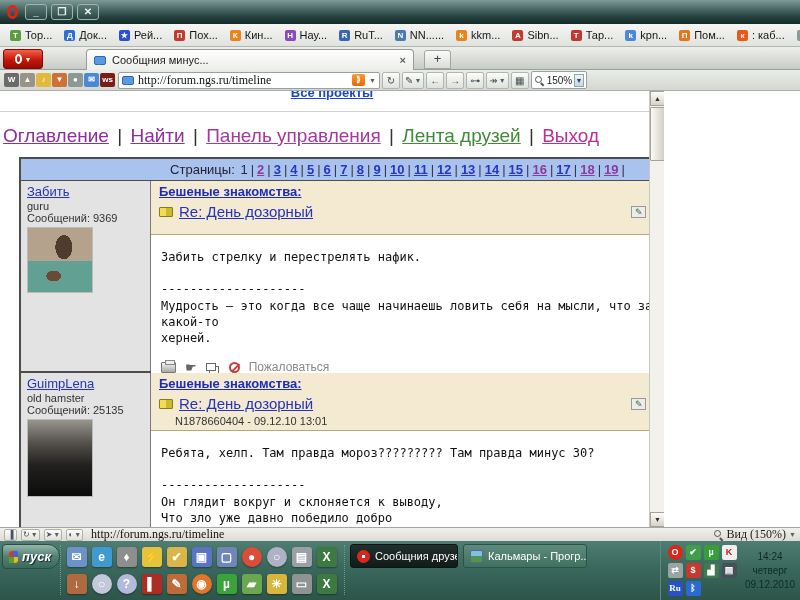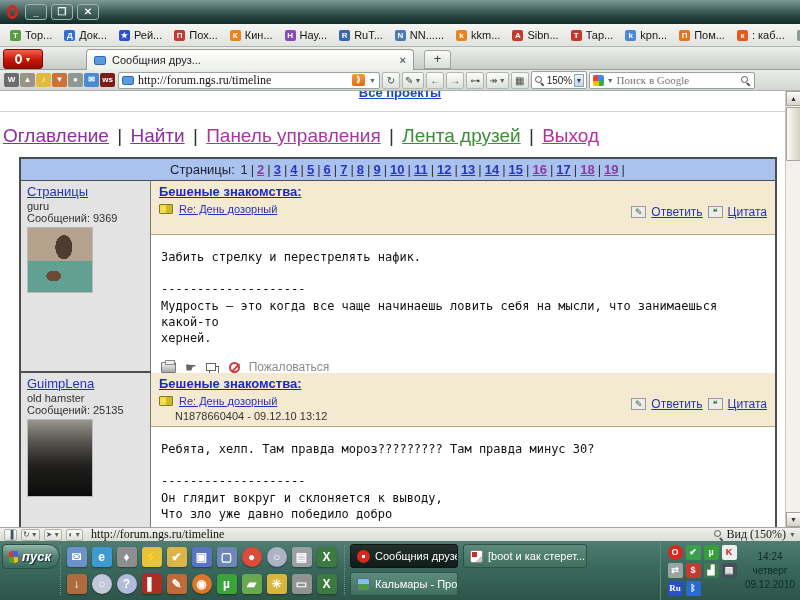--- a/index.html
+++ b/index.html
@@ -51,21 +51,21 @@
   .zoombox{width:56px;height:17px;background:#fff;border:1px solid #98a0a0;border-radius:2px;display:flex;align-items:center;gap:2px;padding:8px 2px;font-size:10px;color:#222}
   .zoomsel{width:13px;height:13px;background:linear-gradient(#eef2fa,#c6d4ec);border:1px solid #8aa;font-size:7px;line-height:11px;text-align:center;color:#345}
   .searchbox{width:166px;height:17px;background:#fff;border:1px solid #98a0a0;border-radius:2px;display:flex;align-items:center;gap:3px;padding:0 3px}
   .g-ico{width:11px;height:11px;border-radius:2px;background:conic-gradient(#4285f4 0 25%,#34a853 0 50%,#fbbc05 0 75%,#ea4335 0)}
   .search-input{border:none;outline:none;background:transparent;flex:1;width:100%;font-size:11px;color:#555;font-family:"Liberation Serif",serif}
   .mag{position:relative;width:11px;height:11px;display:inline-block;flex:0 0 11px}
   .mag::before{content:"";position:absolute;left:1px;top:1px;width:5px;height:5px;border:1.5px solid #555;border-radius:50%}
   .mag::after{content:"";position:absolute;left:7.5px;top:7.5px;width:3.5px;height:1.5px;background:#555;transform:rotate(45deg);transform-origin:left center}
 
   
-  .viewport{position:absolute;left:0;top:91px;width:800px;height:436px;background:#fff;overflow:hidden}
+  .viewport{position:absolute;left:0;top:91px;width:664px;height:436px;background:#fff;overflow:hidden}
   .toplink{position:absolute;top:-6px;left:0;width:100%;text-align:center;font-size:13px;font-weight:bold}
   .toplink a{color:#1b46c4;text-decoration:underline}
   .pageline{position:absolute;top:20px;left:0;width:100%;border-top:1px solid #cfd2cf}
   .pagenav{position:absolute;top:34px;left:0;width:100%;text-align:left;font-size:19px;color:#333}
   .pagenav a{text-decoration:underline;margin:0 3px}
   .ftable{position:absolute;left:19px;top:66px;width:758px;height:370px;border:2px solid #4d4d4d;border-bottom:none;overflow:hidden;background:#fff}
   .pagerow{height:22px;background:#a9c3ee;border-bottom:1px solid #4d4d4d;text-align:center;font-size:13px;line-height:21px;color:#223;white-space:nowrap}
   .pagerow a{text-decoration:underline;font-weight:bold;margin:0 2px}
   .pagerow .cur{margin:0 2px;font-weight:normal}
   .psep{color:#334;margin:0 1px}
@@ -78,21 +78,21 @@
   .av1{background:
       radial-gradient(ellipse 14px 20px at 56% 30%,#4e3c2e 0 60%,transparent 61%),
       radial-gradient(ellipse 12px 9px at 40% 75%,#6a4a34 0 60%,transparent 61%),
       linear-gradient(#b5a28c 52%,#63a094 52%)}
   .av2{height:78px;background:linear-gradient(#98948e 0%,#55514c 30%,#21201e 60%,#0c0c0c 100%)}
   .pcell{flex:1;min-width:0;display:flex;flex-direction:column}
   .phead{background:#f4ead2;border-bottom:1px solid #b8a878;padding:3px 8px;position:relative;flex:0 0 54px}
   .fname{font-size:13px;font-weight:bold;color:#1b2bba;text-decoration:underline}
   .topicline{display:flex;align-items:center;gap:6px;margin-top:4px}
   .book{width:14px;height:10px;background:linear-gradient(90deg,#f2de52 48%,#cdb82e 52%);border:1px solid #8a7a1a;border-radius:1px}
-  .topic{font-size:11px;color:#2433bb;text-decoration:underline}
+  .topic{font-size:15px;color:#2433bb;text-decoration:underline}
   .meta{font-size:11px;color:#333;margin:3px 0 0 16px}
   .hactions{position:absolute;right:8px;top:24px;display:flex;align-items:center;gap:5px;font-size:12px}
   .hactions a{color:#2433bb;text-decoration:underline}
   .edit-ico{width:15px;height:12px;background:#ececec;border:1px solid #999;font-size:9px;line-height:10px;text-align:center;color:#2a6a2a}
   .pbody{flex:1;background:#fff;padding:14px 10px 6px}
   .btext{font-family:"DejaVu Sans Mono",monospace;font-size:12px;line-height:1.35;color:#101010;white-space:pre-wrap}
   .pactions{display:flex;align-items:center;gap:9px;margin-top:14px;color:#8a8a8a;font-size:12px}
   .ico-print{width:15px;height:11px;background:linear-gradient(#f4f4f4,#a8a8a8);border:1px solid #777;border-radius:1px;position:relative}
   .ico-print::before{content:"";position:absolute;left:3px;top:-3px;width:8px;height:3px;background:#eee;border:1px solid #888}
   .ico-hand{color:#666;font-size:13px;line-height:11px}
@@ -214,21 +214,21 @@
     </span>
   </div>
 
 <div class="tabbar">
   <span class="operabtn">
     <span class="ring"></span>
     <span class="caret">▼</span>
   </span>
   <span class="tab">
     <span class="bubble"></span>
-    <span class="tab-label">Сообщния друз...</span>
+    <span class="tab-label">Сообщния минус...</span>
     <span class="tab-close">×</span>
   </span>
   <span class="newtab">+</span>
 </div>
 
 <div class="addressbar">
   <span id="panelicons" style="display:flex">
       <span class="pico" style="background: rgb(107, 107, 107);">W</span>
       <span class="pico" style="background: rgb(154, 148, 136);">▲</span>
       <span class="pico" style="background: rgb(226, 185, 59);">♪</span>
@@ -248,44 +248,38 @@
   <span class="navbtn">←</span>
   <span class="navbtn">→</span>
   <span class="navbtn">⊶</span>
   <span class="navbtn">↠<span class="caret-sm">▼</span></span>
   <span class="navbtn">▦</span>
   <span class="zoombox">
     <span class="mag"></span>
     <span>150%</span>
     <span class="zoomsel">▼</span>
   </span>
-  <span class="searchbox">
-    <span class="g-ico"></span>
-    <span class="caret-sm">▼</span>
-    <input class="search-input" placeholder="Поиск в Google" style="">
-    <span class="mag"></span>
-  </span>
 </div>
 
 <div class="viewport">
   <div class="toplink">
     <a>Все проекты</a>
   </div>
   <div class="pageline"></div>
   <div class="pagenav" id="pagenav"><a style="color: rgb(141, 47, 158);">Оглавление</a><span> | </span><a style="color: rgb(141, 47, 158);">Найти</a><span> | </span><a style="color: rgb(165, 56, 158);">Панель управления</a><span> | </span><a style="color: rgb(63, 140, 56);">Лента друзей</a><span> | </span><a style="color: rgb(185, 47, 158);">Выход</a></div>
 
   <div class="ftable">
     <div class="pagerow">
       <span>Страницы:</span>
       <span id="pages"><span class="cur" style="color: rgb(34, 42, 64);">1</span><span class="psep">|</span><a style="color: rgb(140, 58, 156);">2</a><span class="psep">|</span><a style="color: rgb(42, 53, 192);">3</a><span class="psep">|</span><a style="color: rgb(42, 53, 192);">4</a><span class="psep">|</span><a style="color: rgb(42, 53, 192);">5</a><span class="psep">|</span><a style="color: rgb(42, 53, 192);">6</a><span class="psep">|</span><a style="color: rgb(42, 53, 192);">7</a><span class="psep">|</span><a style="color: rgb(42, 53, 192);">8</a><span class="psep">|</span><a style="color: rgb(42, 53, 192);">9</a><span class="psep">|</span><a style="color: rgb(42, 53, 192);">10</a><span class="psep">|</span><a style="color: rgb(42, 53, 192);">11</a><span class="psep">|</span><a style="color: rgb(42, 53, 192);">12</a><span class="psep">|</span><a style="color: rgb(42, 53, 192);">13</a><span class="psep">|</span><a style="color: rgb(42, 53, 192);">14</a><span class="psep">|</span><a style="color: rgb(42, 53, 192);">15</a><span class="psep">|</span><a style="color: rgb(140, 58, 156);">16</a><span class="psep">|</span><a style="color: rgb(42, 53, 192);">17</a><span class="psep">|</span><a style="color: rgb(140, 58, 156);">18</a><span class="psep">|</span><a style="color: rgb(140, 58, 156);">19</a><span class="psep">|</span></span>
     </div>
 
     <div class="post p1">
       <div class="ucell">
-        <a class="uname">Страницы</a>
+        <a class="uname">Забить</a>
         <div class="urank">guru</div>
         <div>Сообщений: 9369</div>
         <div class="avatar av1"></div>
       </div>
       <div class="pcell">
         <div class="phead">
           <a class="fname">Бешеные знакомства:</a>
           <div class="topicline">
             <span class="book"></span>
             <a class="topic">Re: День дозорный</a>
@@ -321,21 +315,21 @@
         <div>Сообщений: 25135</div>
         <div class="avatar av2"></div>
       </div>
       <div class="pcell">
         <div class="phead">
           <a class="fname">Бешеные знакомства:</a>
           <div class="topicline">
             <span class="book"></span>
             <a class="topic">Re: День дозорный</a>
           </div>
-          <div class="meta">N1878660404 - 09.12.10 13:12</div>
+          <div class="meta">N1878660404 - 09.12.10 13:01</div>
           <div class="hactions">
             <span class="edit-ico">✎</span>
             <a>Ответить</a>
             <span class="edit-ico">❝</span>
             <a>Цитата</a>
           </div>
         </div>
         <div class="pbody">
           <div class="btext">Ребята, хелп. Там правда мороз????????? Там правда минус 30?
 
@@ -397,24 +391,20 @@
       <span class="ql-ico" style="background: rgb(143, 148, 144);">▭</span>
       <span class="ql-ico" style="background: rgb(60, 122, 66);">X</span>
     </div>
   <span class="qsep" style="left:344px"></span>
   <div class="tbuttons" id="taskbuttons">
       <span class="tbtn active">
         <span class="tbtn-ico ti-opera"></span>
         <span>Сообщния друзей ...</span>
       </span>
       <span class="tbtn">
-        <span class="tbtn-ico ti-doc"></span>
-        <span>[boot и как стерет...</span>
-      </span>
-      <span class="tbtn">
         <span class="tbtn-ico ti-img"></span>
         <span>Кальмары - Прогр...</span>
       </span>
     </div>
   <div class="tray">
     <div class="tray-icons" id="trayicons">
         <span class="tr-ico circle" style="background: rgb(216, 40, 30);">O</span>
         <span class="tr-ico" style="background: rgb(63, 158, 77);">✔</span>
         <span class="tr-ico" style="background: rgb(53, 160, 58);">µ</span>
         <span class="tr-ico" style="background: rgb(239, 239, 239); color: rgb(192, 26, 26);">K</span>

